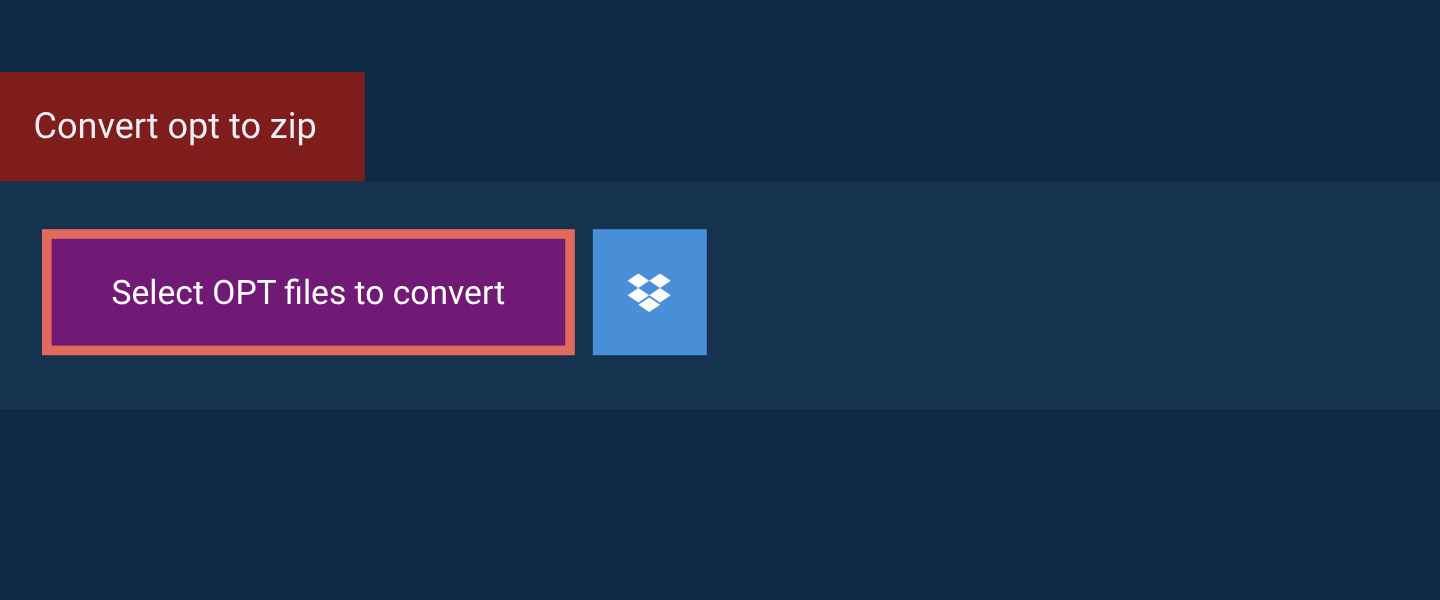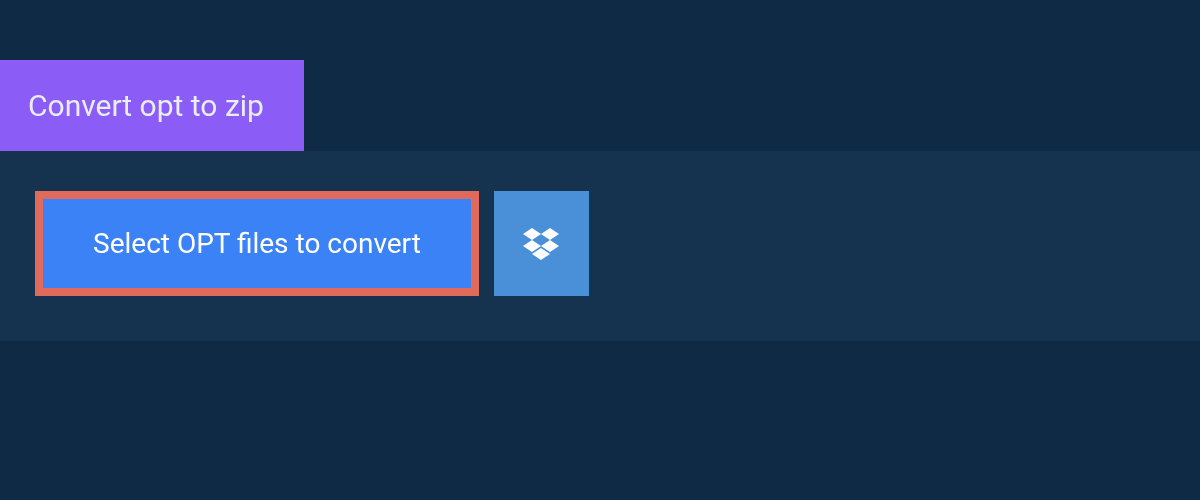--- a/index.html
+++ b/index.html
@@ -8,21 +8,21 @@
       box-sizing: border-box;
     }
     body {
       width: 1200px;
       height: 500px;
       background: #0f2a44;
       font-family: -apple-system, BlinkMacSystemFont, "Segoe UI", Roboto, sans-serif;
       overflow: hidden;
     }
     .tab-container {
-      background: #8b5cf6;
+      background: #7f1d1d;
       display: inline-block;
       padding: 28px 40px 28px 28px;
       margin-top: 60px;
       margin-left: 0;
     }
     .tab-title {
       color: #e8eef4;
       font-size: 30px;
       font-weight: 400;
     }
@@ -31,21 +31,21 @@
       padding: 40px 35px 45px 35px;
       margin-top: 0;
       width: 100%;
     }
     .button-row {
       display: flex;
       gap: 15px;
       align-items: stretch;
     }
     .select-button {
-      background: #3b82f6;
+      background: #701a75;
       border: 8px solid #e06b5c;
       color: #ffffff;
       font-size: 28px;
       font-weight: 400;
       padding: 28px 50px;
       cursor: pointer;
       text-align: center;
       display: flex;
       align-items: flex-start;
       justify-content: center;

